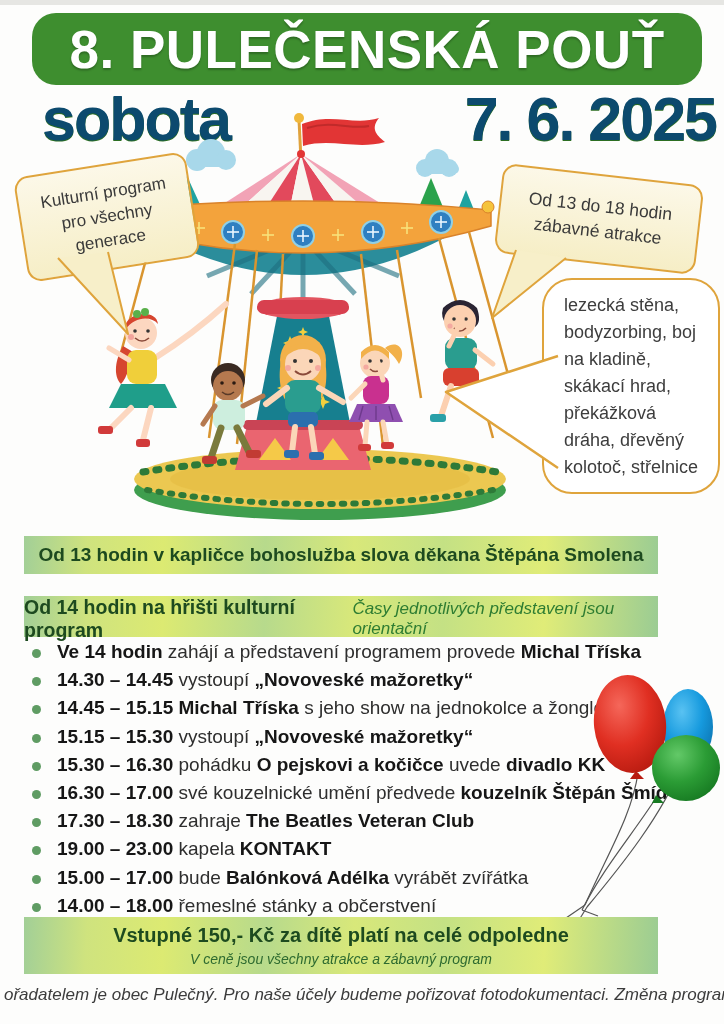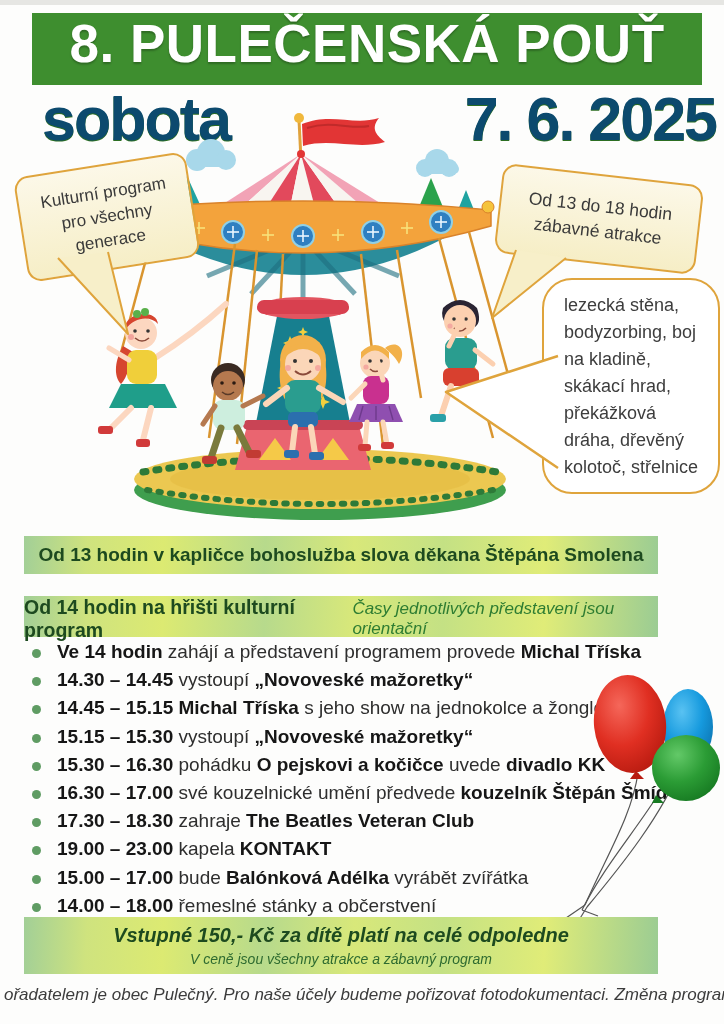--- a/index.html
+++ b/index.html
@@ -2,21 +2,21 @@
 <html><head>
 <meta charset="utf-8">
 <style>
   html,body{margin:0;padding:0;background:#ffffff;}
   .page{position:relative;width:724px;height:1024px;background:#fdfdfc;overflow:hidden;
         font-family:"Liberation Sans",sans-serif;}
   .scan-top{position:absolute;top:0;left:0;right:0;height:5px;background:#e6e6e3;}
 
   
   .title-banner{position:absolute;left:32px;top:13px;width:670px;height:72px;background:#3e8e2f;
-        display:flex;justify-content:center;}
+        display:flex;align-items:center;justify-content:center;border-radius:24px;}
   .title-banner span{color:#ffffff;font-weight:800;font-size:53px;white-space:nowrap;
         text-shadow:0 2px 2px rgba(0,0,0,0.25);letter-spacing:0.5px;}
   .date-row{position:absolute;left:42px;top:84px;width:674px;display:flex;
         justify-content:space-between;align-items:baseline;}
   .date-row span{font-size:61px;font-weight:700;color:#0c4a6e;letter-spacing:-2px;
         text-shadow:0 1px 0 #2c6e22;}
 
   
   .bubble{position:absolute;border:2px solid #dfa43c;border-radius:14px;color:#3a3a3a;
         background:linear-gradient(180deg,#fcf8e8 0%,#f6eec6 100%);
@@ -35,21 +35,21 @@
   
   .strip{position:absolute;left:24px;width:634px;color:#1d4a1f;
         background:linear-gradient(93deg,#a2cf97 0%,#cfe37e 10%,#dcea72 22%,#b7da8c 38%,
                   #d8e87a 52%,#c4e184 66%,#e0ec78 82%,#9bcc93 100%);}
   .strip1{top:536px;height:38px;display:flex;align-items:center;justify-content:center;
         font-weight:700;font-size:19px;}
   .strip2{top:596px;height:41px;display:flex;align-items:baseline;justify-content:center;gap:10px;}
   .strip2 .t{font-weight:700;font-size:19.5px;}
   .strip2 .n{font-style:italic;font-size:17px;color:#2e7d32;}
   .strip3{top:917px;height:57px;display:flex;flex-direction:column;align-items:center;justify-content:center;}
-  .strip3 .t{font-weight:700;font-size:20px;font-style:italic;}
+  .strip3 .t{font-weight:700;font-size:20px;}
   .strip3 .n{font-style:italic;font-size:14px;color:#2e6b30;margin-top:4px;}
 
   
   .program{position:absolute;left:30px;top:641px;width:660px;}
   .prog-item{display:flex;align-items:flex-start;height:28.2px;font-size:19px;color:#2e2e2e;}
   .prog-item .dot{width:9px;height:9px;border-radius:50%;background:#5f9c63;
         margin:8px 16px 0 2px;flex:none;}
   .prog-item .b{font-weight:700;color:#161616;}
   .prog-text{white-space:nowrap;}
 

